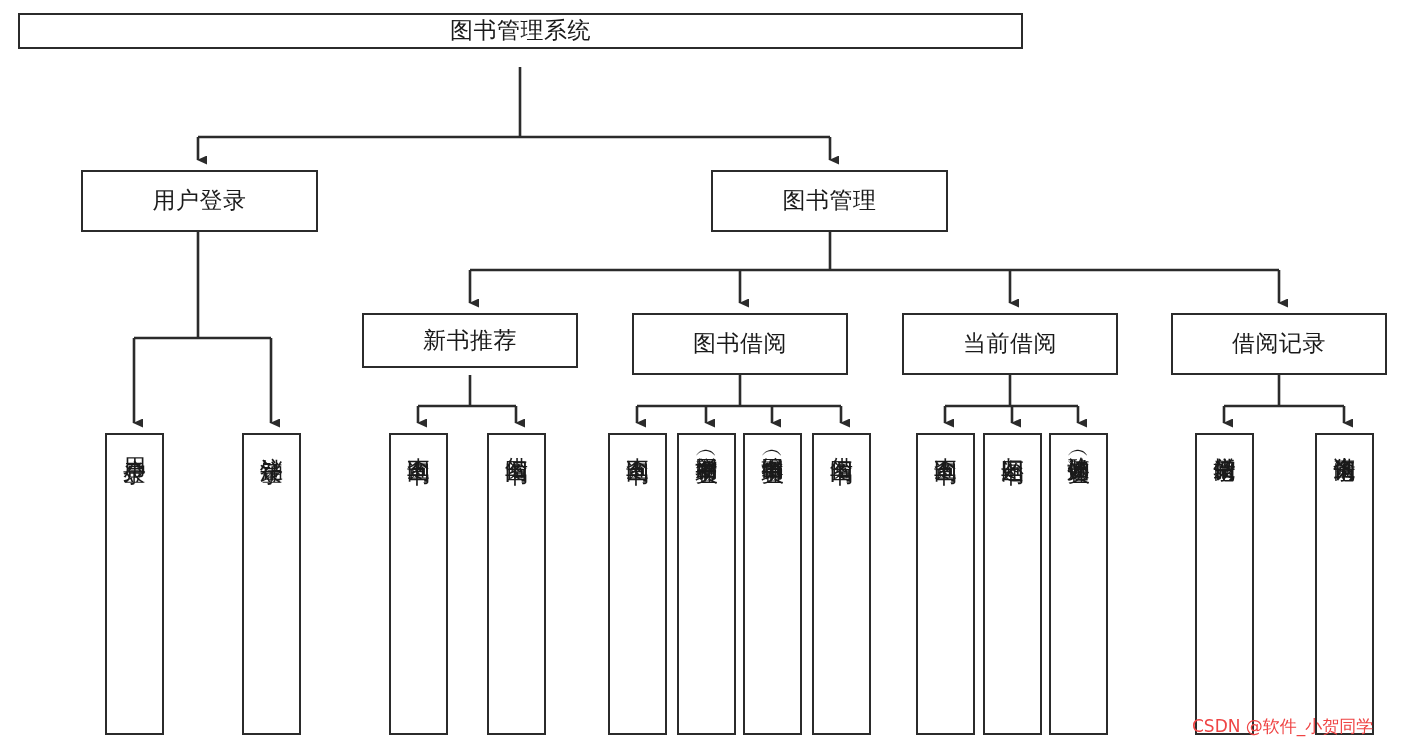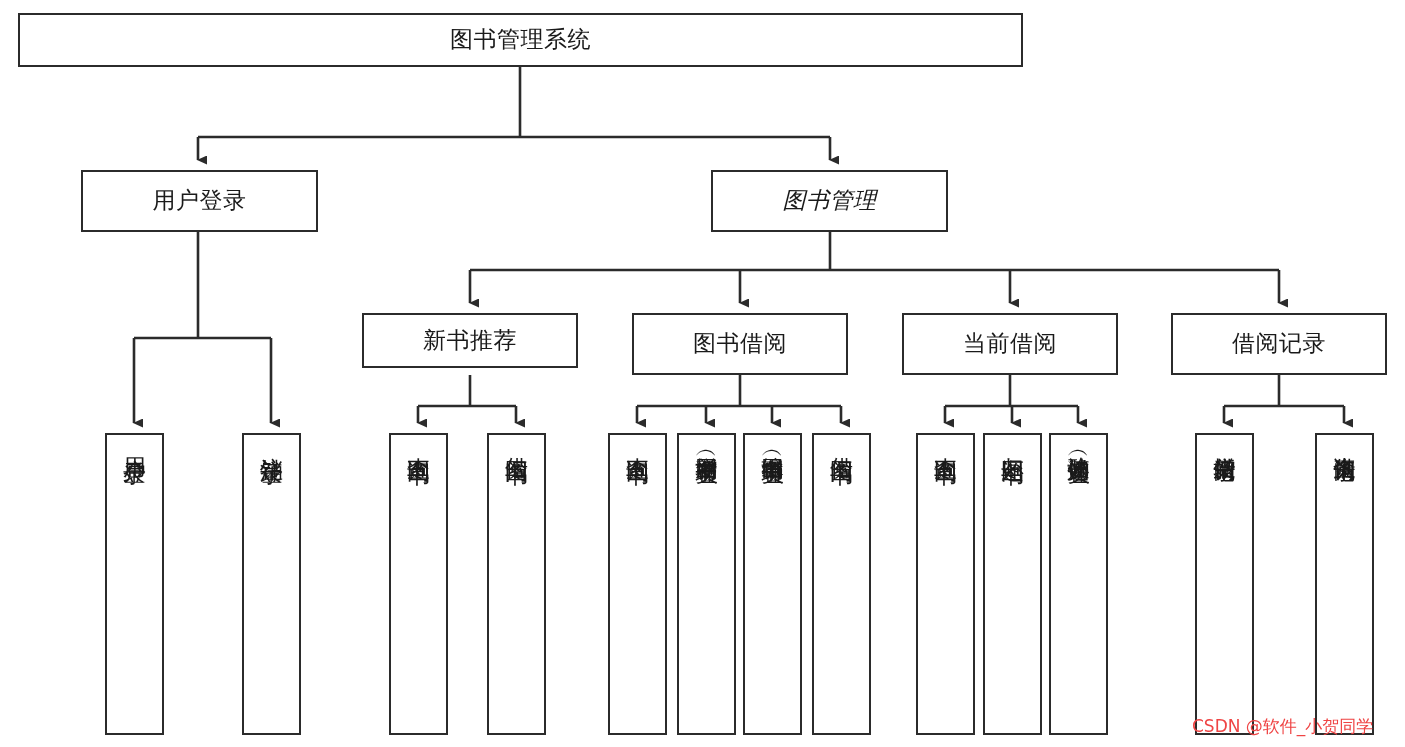--- a/index.html
+++ b/index.html
@@ -124,28 +124,28 @@
       <path d="M1012,406 L1012,423" marker-end="url(#arrowhead)"></path>
       <path d="M1078,406 L1078,423" marker-end="url(#arrowhead)"></path>
 
       <path d="M1279,375 L1279,406"></path>
       <path d="M1224,406 L1344,406"></path>
       <path d="M1224,406 L1224,423" marker-end="url(#arrowhead)"></path>
       <path d="M1344,406 L1344,423" marker-end="url(#arrowhead)"></path>
     </g>
   </svg>
 
-  <div class="node root horiz" style="left:18px; top:13px; width:1005px; height:54px;">
+  <div class="node root horiz" style="left:18px; top:13px; width:1005px; height:36px;">
     <span class="label">图书管理系统</span>
   </div>
 
   <div class="node horiz" style="left:81px; top:170px; width:237px; height:62px;">
     <span class="label">用户登录</span>
   </div>
-  <div class="node horiz" style="left:711px; top:170px; width:237px; height:62px;font-style:italic;">
+  <div class="node horiz" style="left:711px; top:170px; width:237px; height:62px;">
     <span class="label">图书管理</span>
   </div>
 
   <div class="node horiz" style="left:362px; top:313px; width:216px; height:55px;">
     <span class="label">新书推荐</span>
   </div>
   <div class="node horiz" style="left:632px; top:313px; width:216px; height:62px;">
     <span class="label">图书借阅</span>
   </div>
   <div class="node horiz" style="left:902px; top:313px; width:216px; height:62px;">

